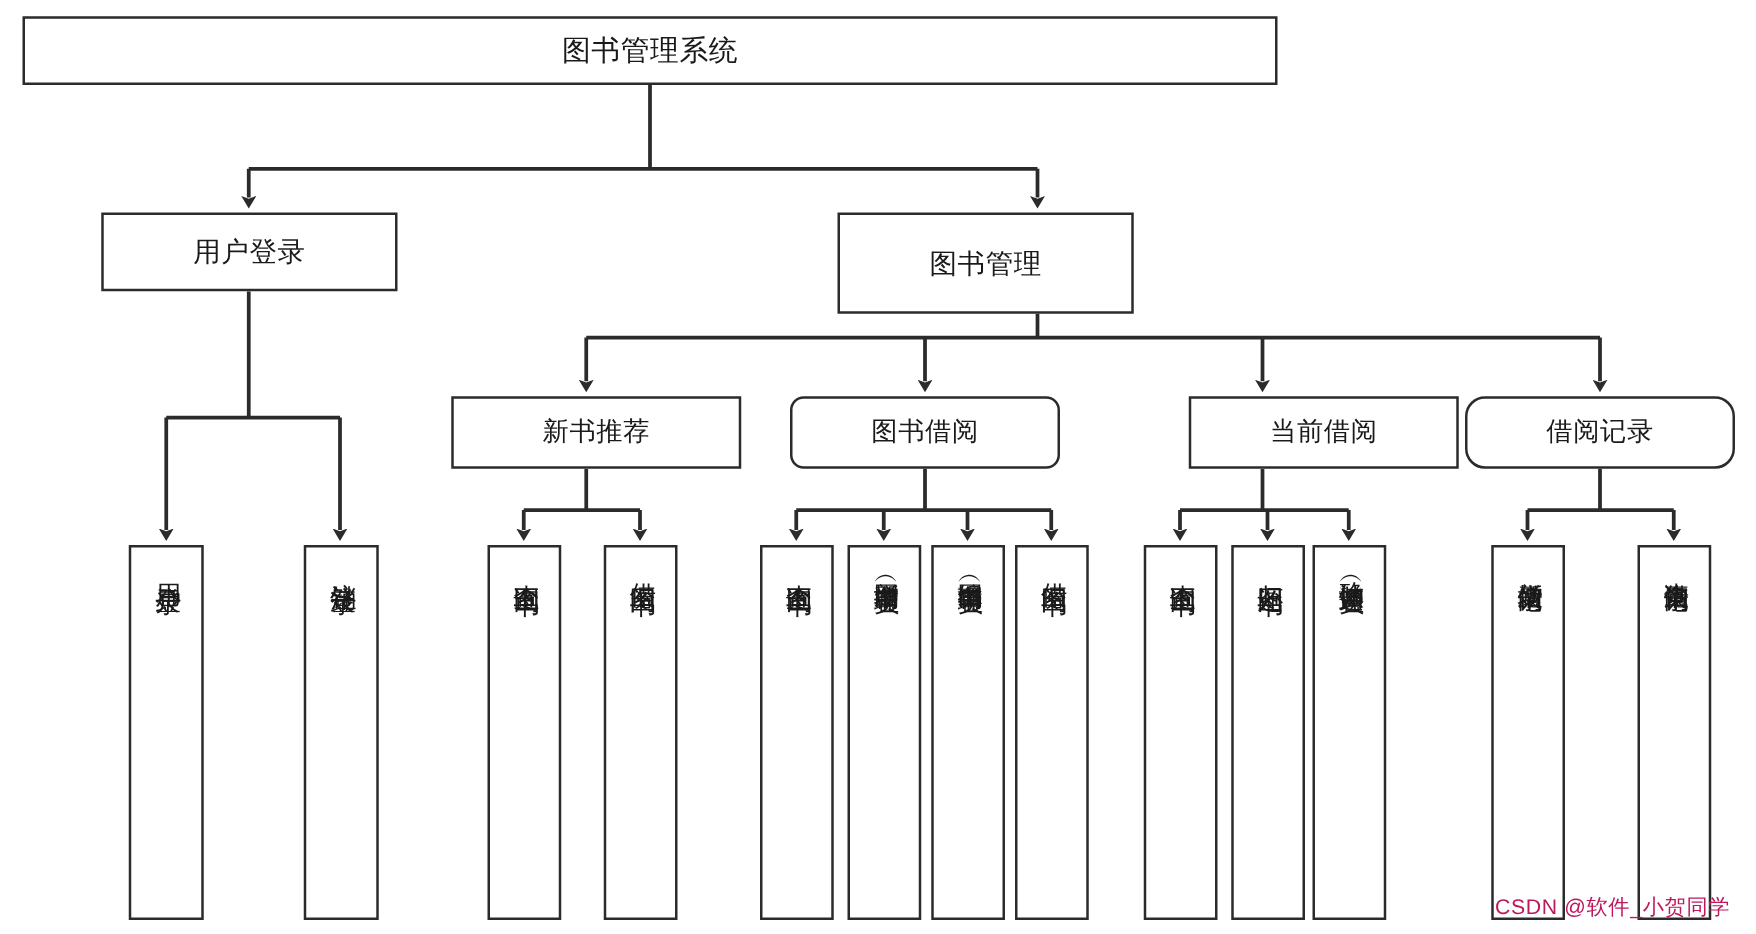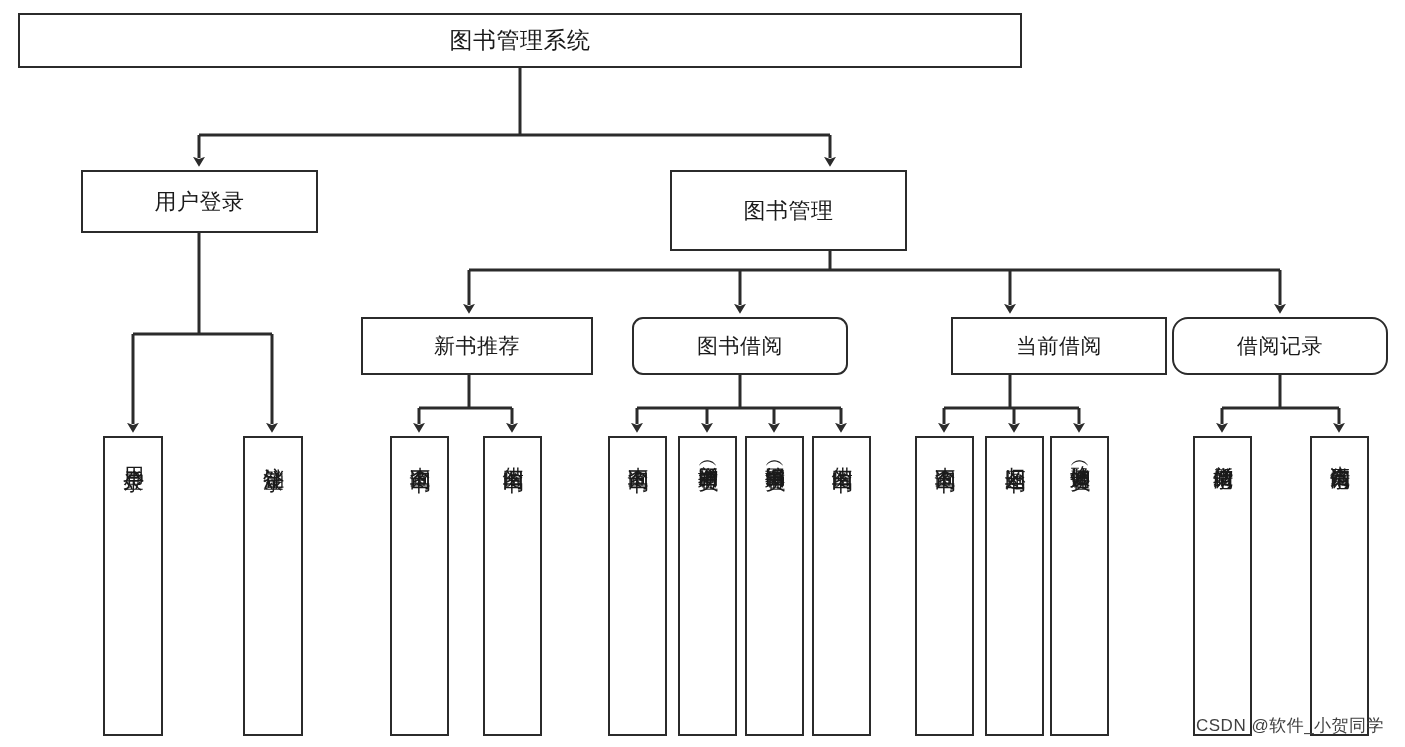--- a/index.html
+++ b/index.html
@@ -49,21 +49,21 @@
     letter-spacing:2px;
     white-space:nowrap;
     transform:translateX(1px);
   }
   .node.leaf.tall .label{font-size:20px;letter-spacing:1px;}
   .watermark{
     position:absolute;
     left:1196px;
     top:714px;
     font-size:17px;
-    color:#404040;
+    color:#be185d;
     letter-spacing:0.5px;
     white-space:nowrap;
     user-select:none;
   }
 </style>
 </head>
 <body>
 
 <div id="canvas">
 

